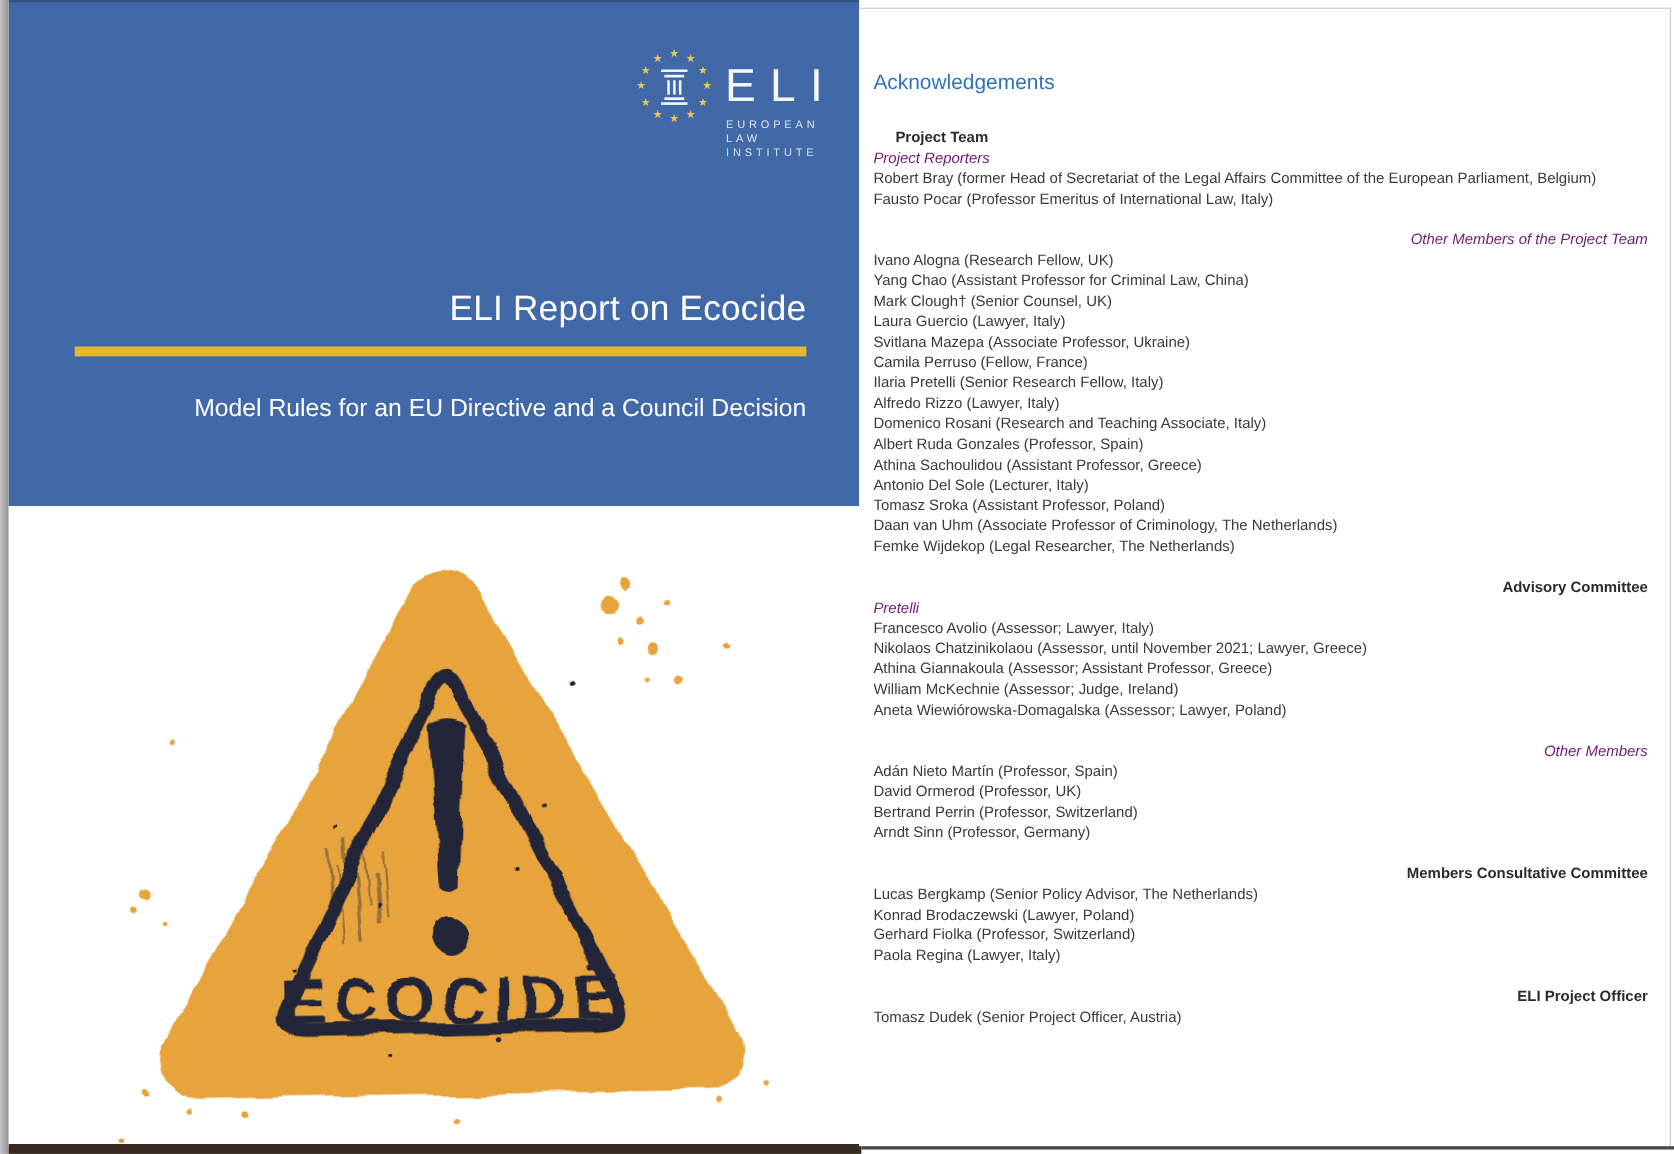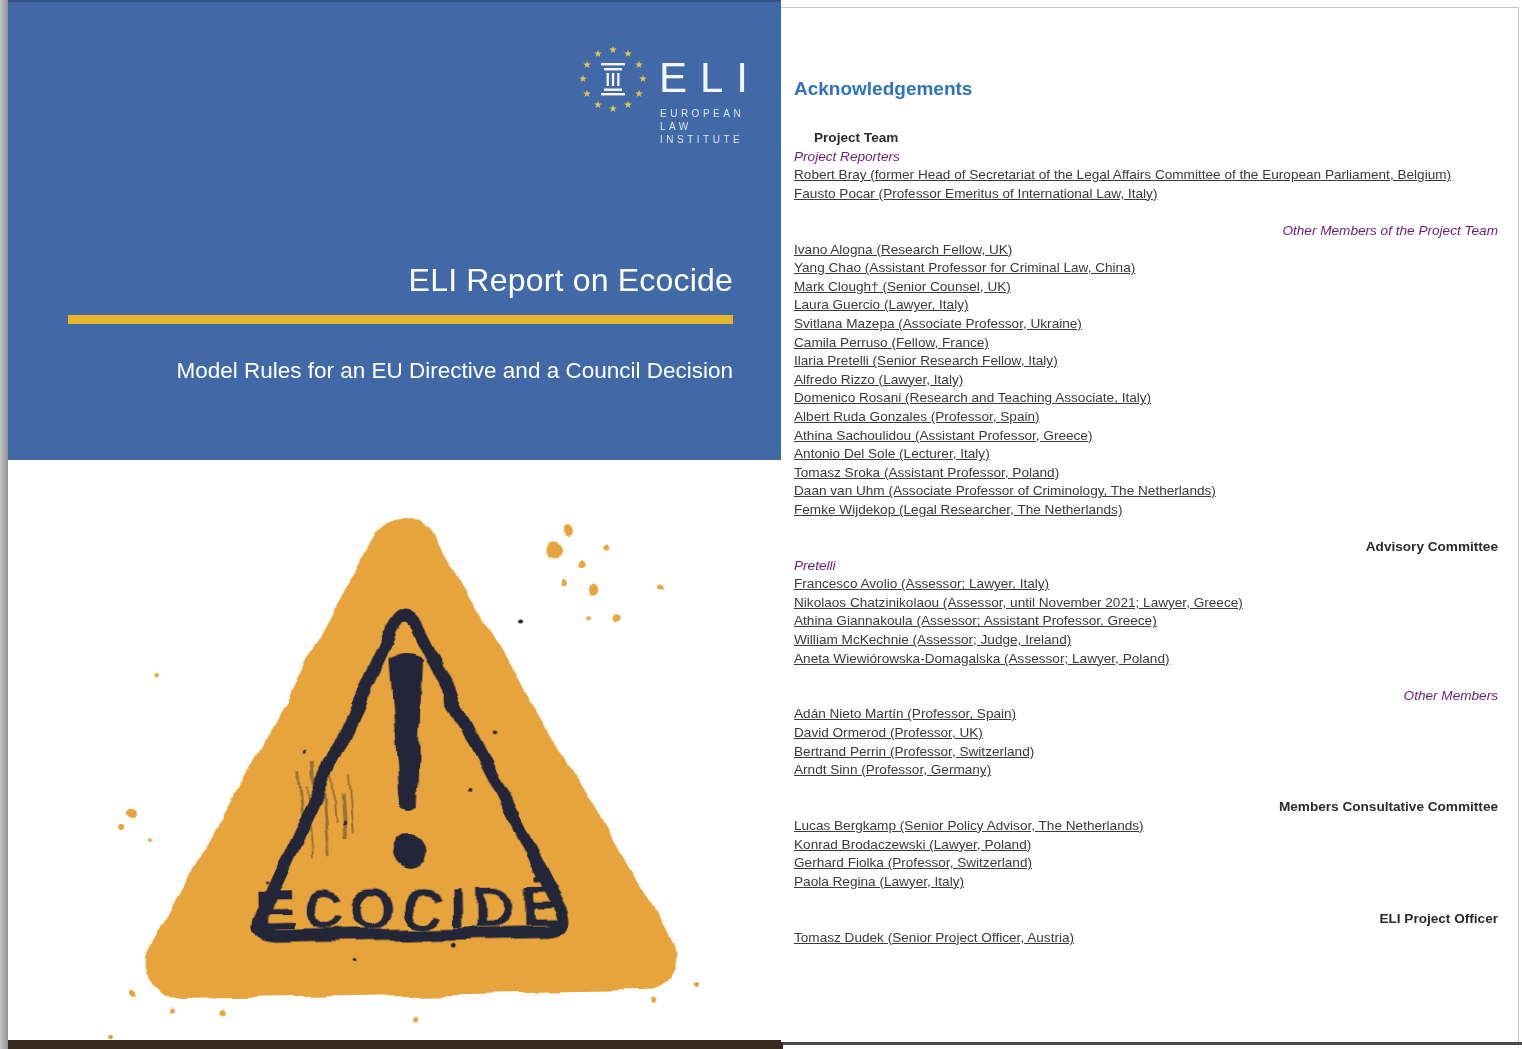--- a/index.html
+++ b/index.html
@@ -35,24 +35,24 @@
   .cover-subtitle { position:absolute; right:48px; top:356px; font-size:22.5px; color:#ffffff;
                     white-space:nowrap; }
 
   .cover-white { position:relative; width:100%; height:581px; background:#ffffff; }
   .sign-svg { position:absolute; left:95px; top:30px; transform:rotate(-1deg); }
 
   
   .ack-page { position:absolute; left:781px; top:7px; width:738px; height:1035px; background:#ffffff;
               border-top:1px solid #c6c6c6; border-right:1px solid #c6c6c6;
               padding:51px 20px 0 13px; }
-  .ack-heading { font-size:19px; line-height:23px; font-weight:bold; color:#2e74bc; margin:18px 0 29px 0; }
+  .ack-heading { font-size:19px; line-height:23px; font-weight:normal; color:#2e74bc; margin:5px 0 29px 0; }
   .sec-title { font-size:13.6px; line-height:18.6px; font-weight:bold; color:#2b2b2b;margin-left:20px; }
   .sub-title { font-size:13.6px; line-height:18.6px; font-style:italic; color:#701a75; }
-  .mline     { font-size:13.6px; line-height:18.6px; color:#3a3a3a;text-decoration:underline; }
+  .mline     { font-size:13.6px; line-height:18.6px; color:#3a3a3a; }
   .gap { margin-top:18.6px;text-align:right; }
 </style>
 </head>
 <body>
 
 <div class="canvas">
 
   <div class="left-edge"></div>
 
   <div class="cover-page">

